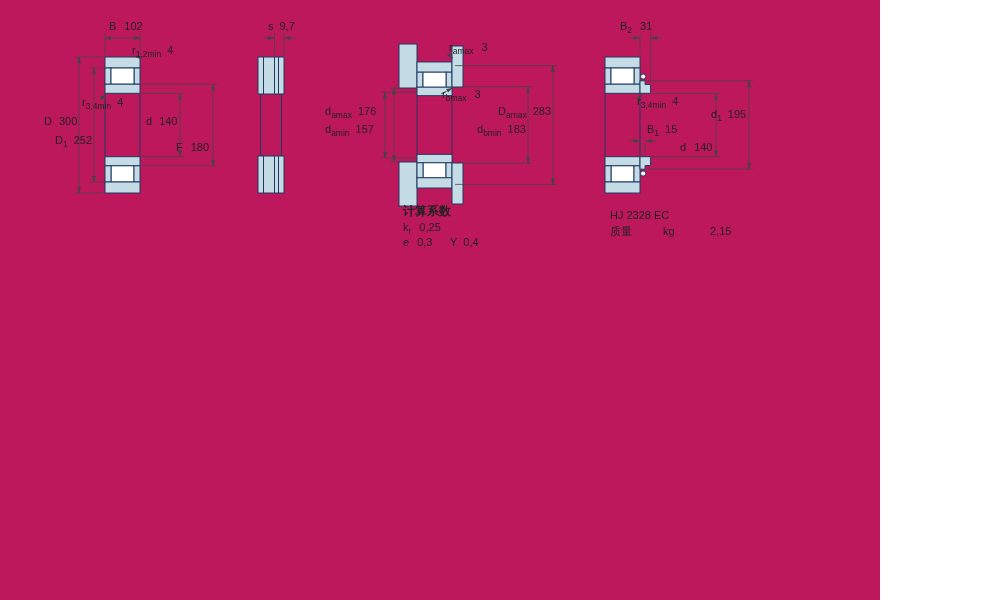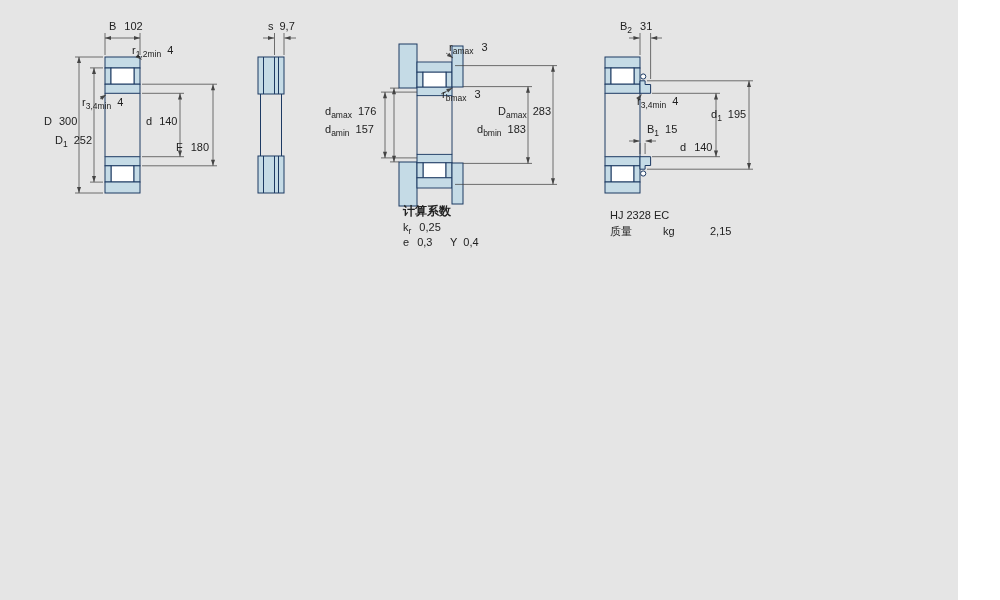--- a/index.html
+++ b/index.html
@@ -1,16 +1,16 @@
 <!DOCTYPE html>
 <html><head>
 <meta charset="utf-8">
 <style>
   html,body{margin:0;padding:0;background:#fff;}
-  .canvas{position:relative;width:958px;height:600px;background:#e5e5e5;overflow:hidden;
+  .canvas{position:relative;width:880px;height:600px;background:#be185d;overflow:hidden;
           font-family:"Liberation Sans",sans-serif;}
   svg text{font-family:"Liberation Sans",sans-serif;font-size:11px;fill:#222;}
   svg .sub{font-size:8.5px;}
   svg .bold{font-weight:bold;font-size:12px;}
   .ring{fill:#c5dbe6;stroke:#1d3a63;stroke-width:1;}
   .roller{fill:#ffffff;stroke:#1d3a63;stroke-width:1;}
   .oline{stroke:#1d3a63;stroke-width:1;fill:none;}
   .dim,.ext,.leader{stroke:#444444;stroke-width:0.75;fill:none;}
 </style>
 </head>

